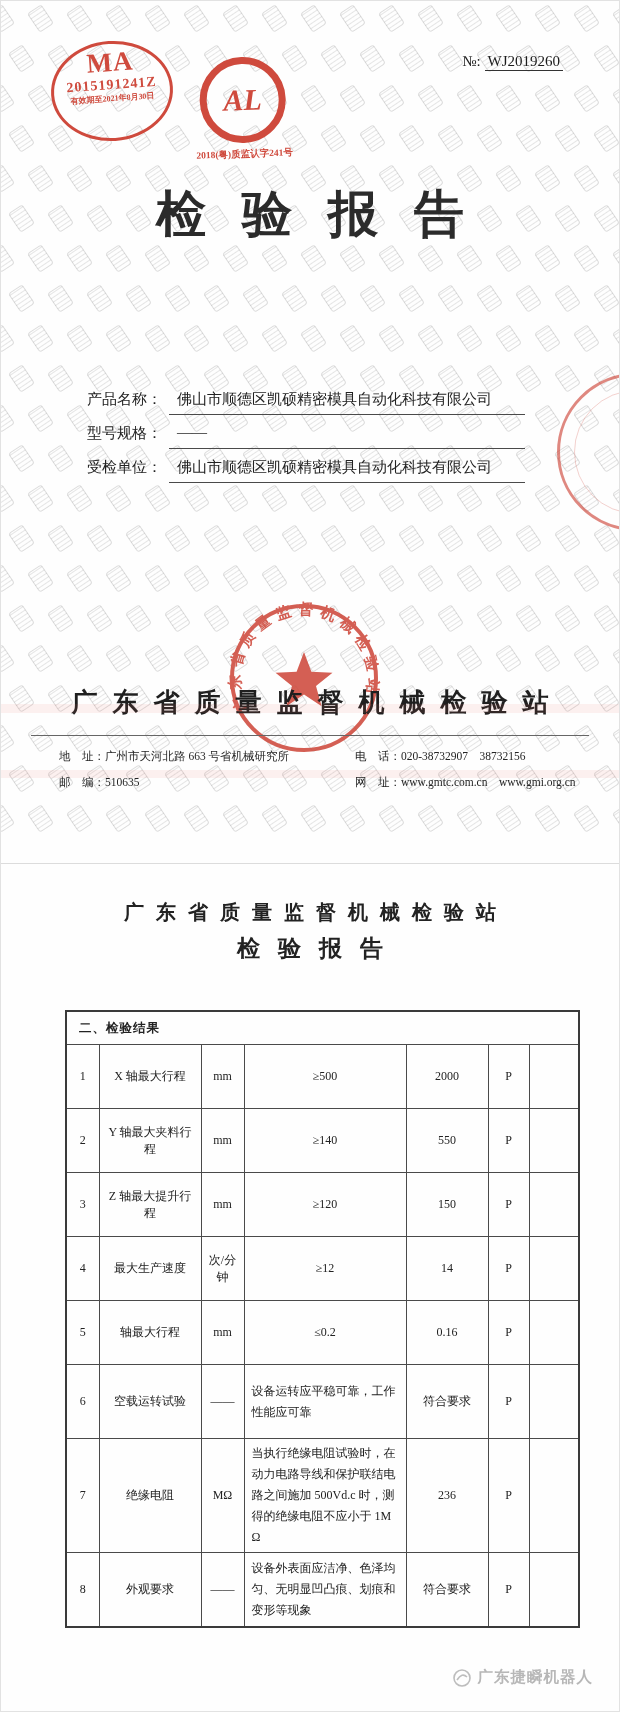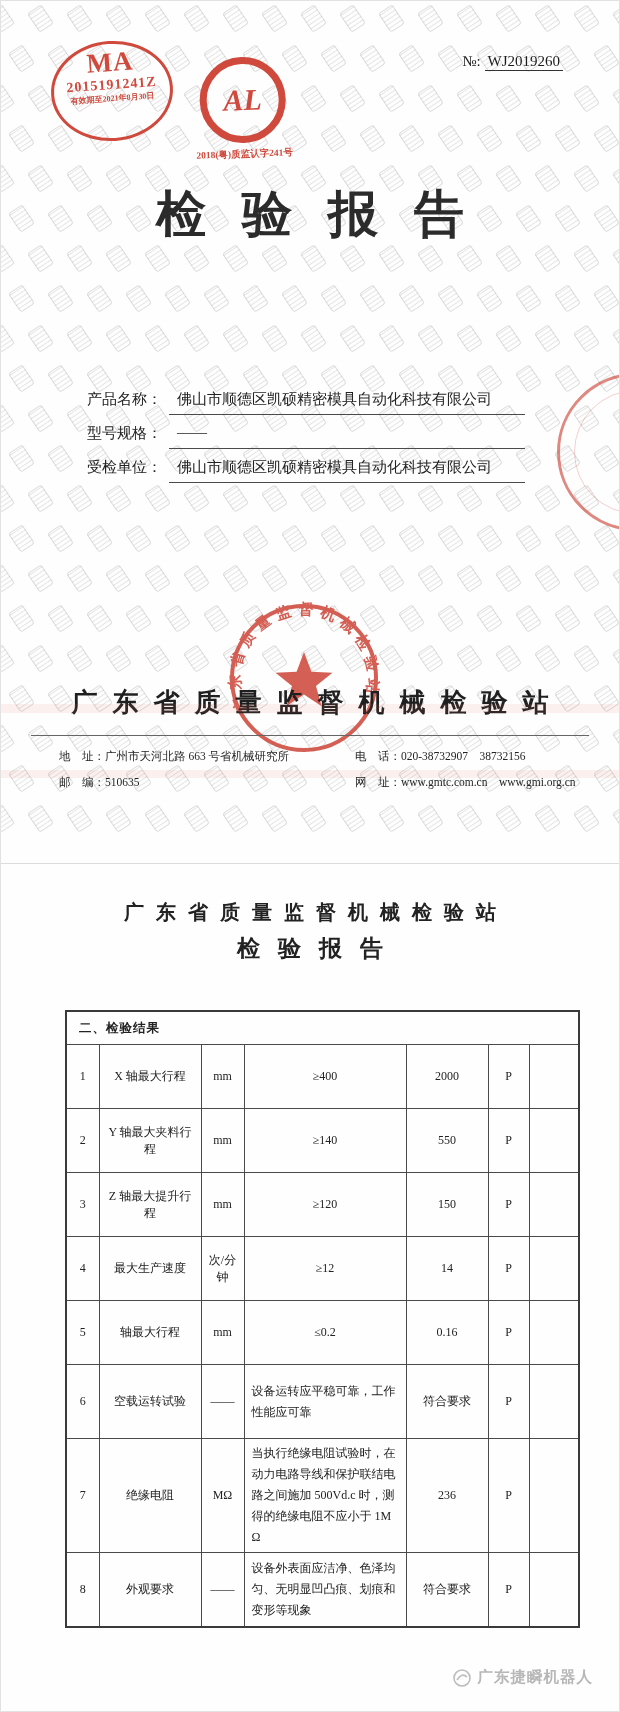--- a/index.html
+++ b/index.html
@@ -498,21 +498,21 @@
         <col style="width: 50px;">
       </colgroup>
     <tbody>
       <tr class="section-row">
         <td colspan="7">二、检验结果</td>
       </tr>
     <tr style="height: 64px;">
           <td>1</td>
           <td>X 轴最大行程</td>
           <td>mm</td>
-          <td>≥400</td>
+          <td>≥500</td>
           <td>2000</td>
           <td>P</td>
           <td></td>
         </tr>
         <tr style="height: 64px;">
           <td>2</td>
           <td>Y 轴最大夹料行程</td>
           <td>mm</td>
           <td>≥140</td>
           <td>550</td>

